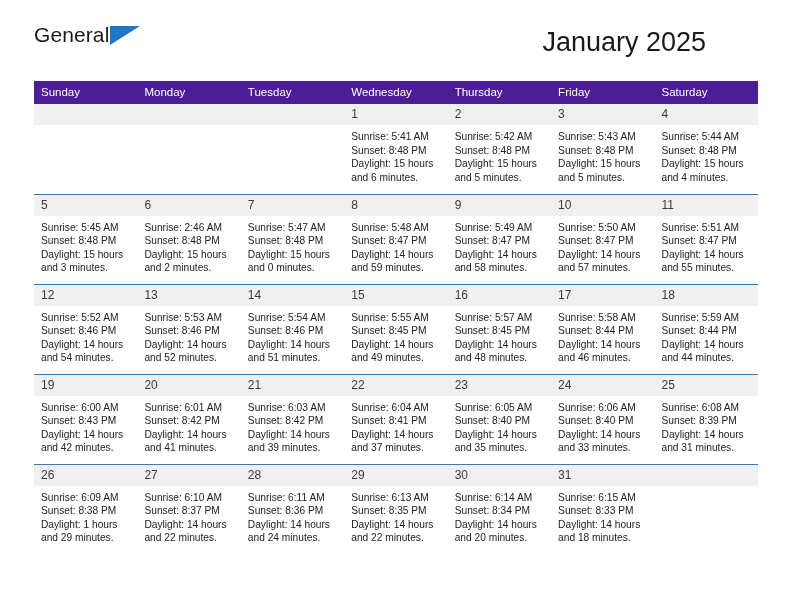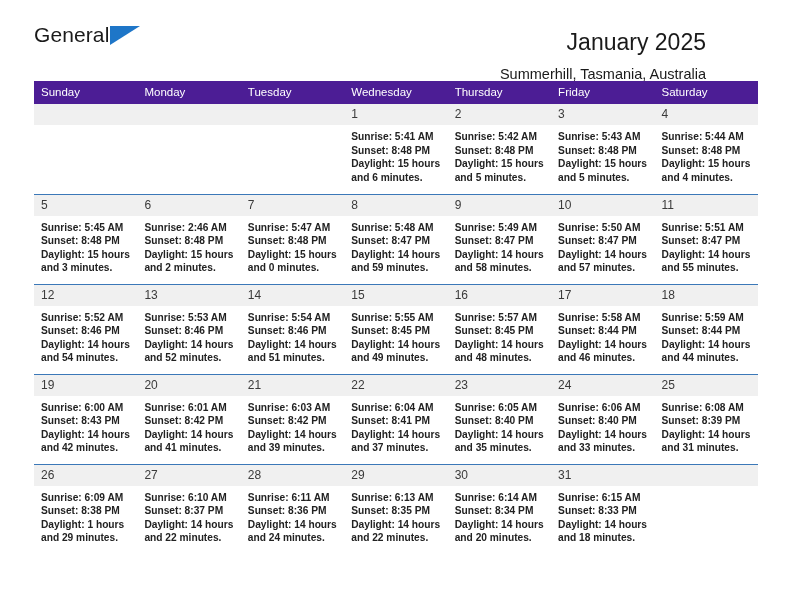--- a/index.html
+++ b/index.html
@@ -16,21 +16,21 @@
   .topbar { display: flex; justify-content: space-between; align-items: flex-start;
             height: 70px; padding-top: 24px; }
 
   .logo { position: relative; width: 130px; }
   .logo-general { font-size: 21px; letter-spacing: .1px; color: #1a1a1a; line-height: 22px; }
   .logo-blue { font-size: 21px; color: #1e76c8; line-height: 20px; padding-left: 28px; }
   .logo-tri { position: absolute; left: 76px; top: 2px; width: 0; height: 0;
               border-left: 30px solid #1e76c8; border-bottom: 19px solid transparent; }
 
   .titles { text-align: right; padding-top: 2px; }
-  .cal-title { font-size: 23px; font-weight: normal; color: #1a1a1a; line-height: 32px; }
+  .cal-title { font-size: 27px; font-weight: normal; color: #1a1a1a; line-height: 32px; }
   .cal-sub { font-size: 14.5px; color: #1a1a1a; line-height: 22px; padding-top: 5px; }
 
   
   .cal { width: 724px; margin-top: 11px; border-collapse: collapse; table-layout: fixed; }
   .cal th {
     background: #4c1d95; color: #ffffff;
     font-size: 11.5px; font-weight: normal; text-align: left;
     padding: 5px 0 6px 7px; height: 21px;
   }
   .cal td {
@@ -40,39 +40,38 @@
   }
   .cal tr.week-1 td { border-top: none; }
 
   .daynum {
     background: #f0f0f0; color: #3a3a3a;
     font-size: 12px; line-height: 17px;
     padding: 2px 0 2px 7px; height: 21px;
   }
   .cell-empty .daynum { color: transparent; }
 
-  .info { padding: 5px 6px 0 7px; font-size: 10.2px; line-height: 13.6px; color: #222222; font-weight: bold; }
+  .info { padding: 5px 6px 0 7px; font-size: 10.2px; line-height: 13.6px; color: #222222; }
   .info div { white-space: nowrap; }
   .info .wrap { white-space: normal; }
 </style>
 </head>
 <body>
 
 <div class="page">
 
   <div class="topbar">
 
     <div class="logo">
       <div class="logo-general">General</div>
       <div class="logo-tri"></div>
     </div>
 
     <div class="titles">
       <h1 class="cal-title">January 2025</h1>
-      <div class="cal-sub">Summerhill, Tasmania, Australia</div>
     </div>
 
   </div>
 
   <table class="cal">
     <thead>
       <tr>
         <th>Sunday</th>
         <th>Monday</th>
         <th>Tuesday</th>

